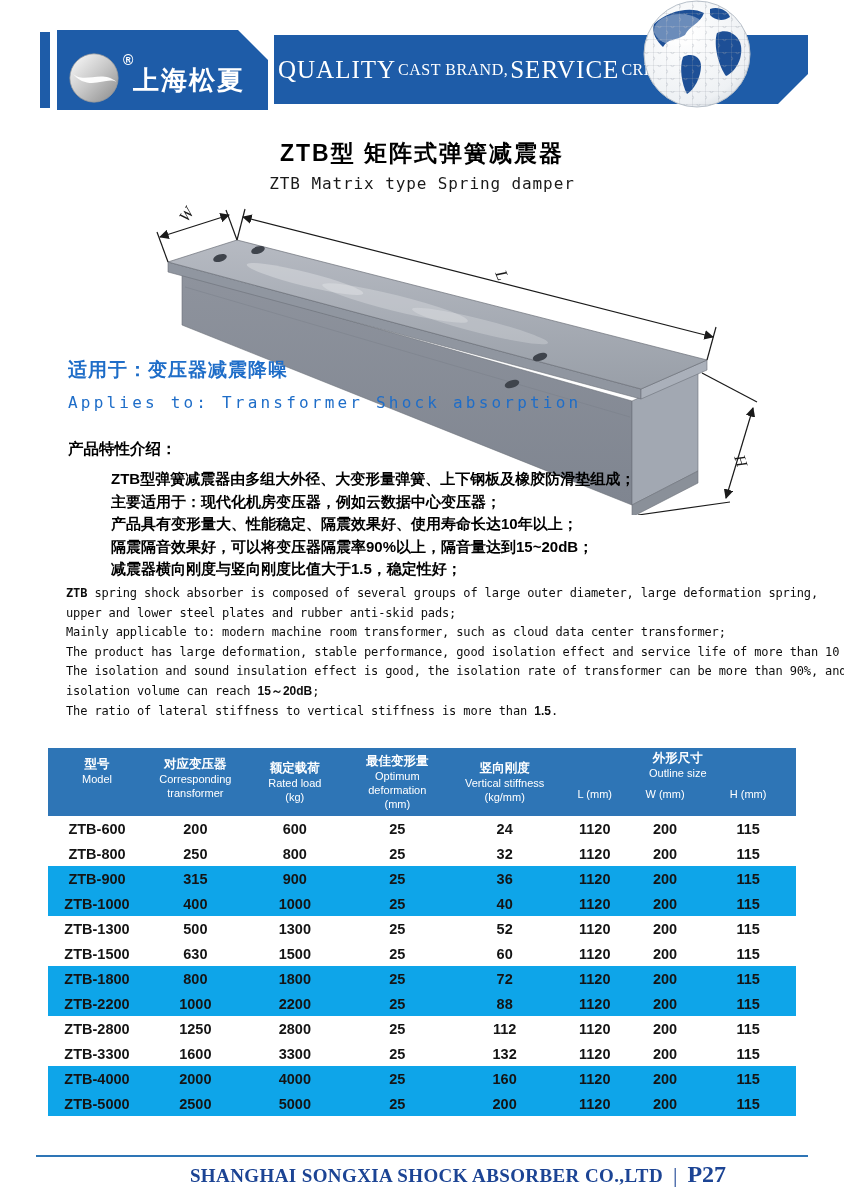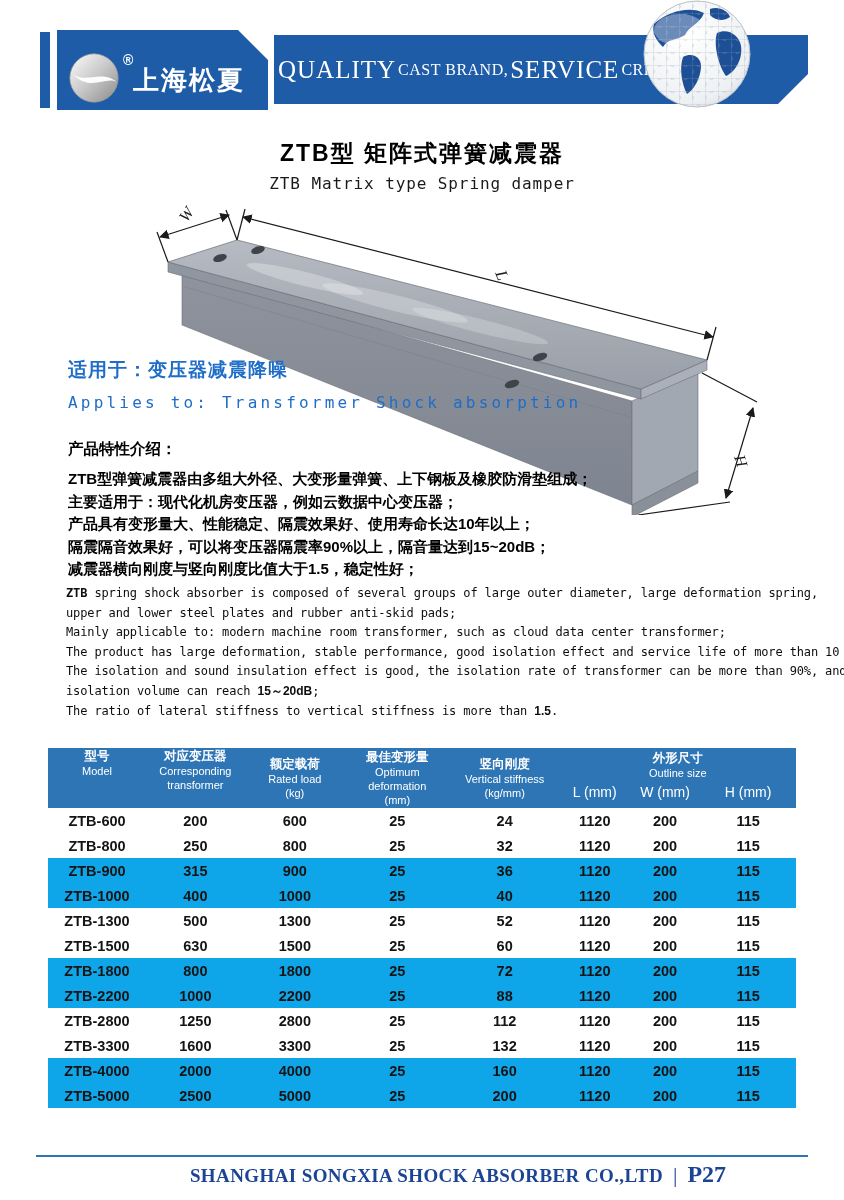--- a/index.html
+++ b/index.html
@@ -35,37 +35,37 @@
     font-family:"DejaVu Sans Mono",monospace;}
   
   .figure{position:absolute;top:205px;left:40px;width:780px;height:310px;}
   .applies-cn{position:absolute;left:28px;top:152px;color:#1e6dc8;font-size:19px;font-weight:700;
     font-family:"Liberation Serif",serif;letter-spacing:1px;white-space:nowrap;}
   .applies-en{position:absolute;left:28px;top:188px;color:#1e6dc8;font-size:16px;letter-spacing:3.2px;
     font-family:"DejaVu Sans Mono",monospace;white-space:nowrap;}
   
   .feat-cn{position:absolute;top:439px;left:68px;width:740px;color:#000;}
   .feat-cn .head{font-size:15.5px;font-weight:700;margin-bottom:8px;}
-  .feat-cn .line{font-size:15px;font-weight:600;line-height:22.6px;white-space:nowrap;}
+  .feat-cn .line{font-size:15px;font-weight:600;line-height:22.6px;white-space:nowrap;margin-left:43px;}
   
   .feat-en{position:absolute;top:584px;left:66px;width:770px;
     font-family:"DejaVu Sans Mono",monospace;font-size:12px;letter-spacing:-0.13px;
     line-height:19.6px;color:#0d0d0d;}
   .feat-en .ln{white-space:nowrap;}
   .b{font-weight:700;}
   .bignum{font-family:"Liberation Sans",sans-serif;font-weight:700;font-size:12px;letter-spacing:0;}
   
   .spec{position:absolute;top:748px;left:48px;width:748px;border-collapse:collapse;table-layout:fixed;}
   .spec thead th{background:#2e75b6;color:#fff;font-weight:400;text-align:center;vertical-align:middle;padding:0;}
   .spec thead .cn{font-size:12.5px;font-weight:600;line-height:16px;}
   .spec thead .en{font-size:11px;line-height:14px;}
   .spec thead .unit{font-size:11px;line-height:15px;}
   .spec thead tr.r1 th{height:33px;}
-  .spec thead tr.r2 th{height:19px;font-size:14px;padding-bottom:8px;vertical-align:bottom;}
-  .spec thead th.vtop{vertical-align:top;}
+  .spec thead tr.r2 th{height:19px;font-size:11px;padding-bottom:16px;vertical-align:bottom;}
+  .spec thead th.vtop{vertical-align:top;padding-top:8px;}
   .spec tbody td{height:25px;text-align:center;font-size:14.5px;font-weight:700;color:#141414;padding:0;}
   .spec tbody tr.stripe td{background:#0ea5e9;margin-top:40px;}
   
   .footer-rule{position:absolute;top:1155px;left:36px;width:772px;height:2px;background:#2e75b6;}
   .footer-text{position:absolute;top:1161px;left:0;width:844px;text-align:center;color:#1c4494;
     font-family:"Liberation Serif",serif;font-weight:700;white-space:nowrap;padding-left:36px;}
   .footer-text .co{font-size:19px;letter-spacing:0.4px;}
   .footer-text .sep{font-size:22px;padding:0 6px;font-weight:400;}
   .footer-text .pg{font-size:24px;}
 </style>

